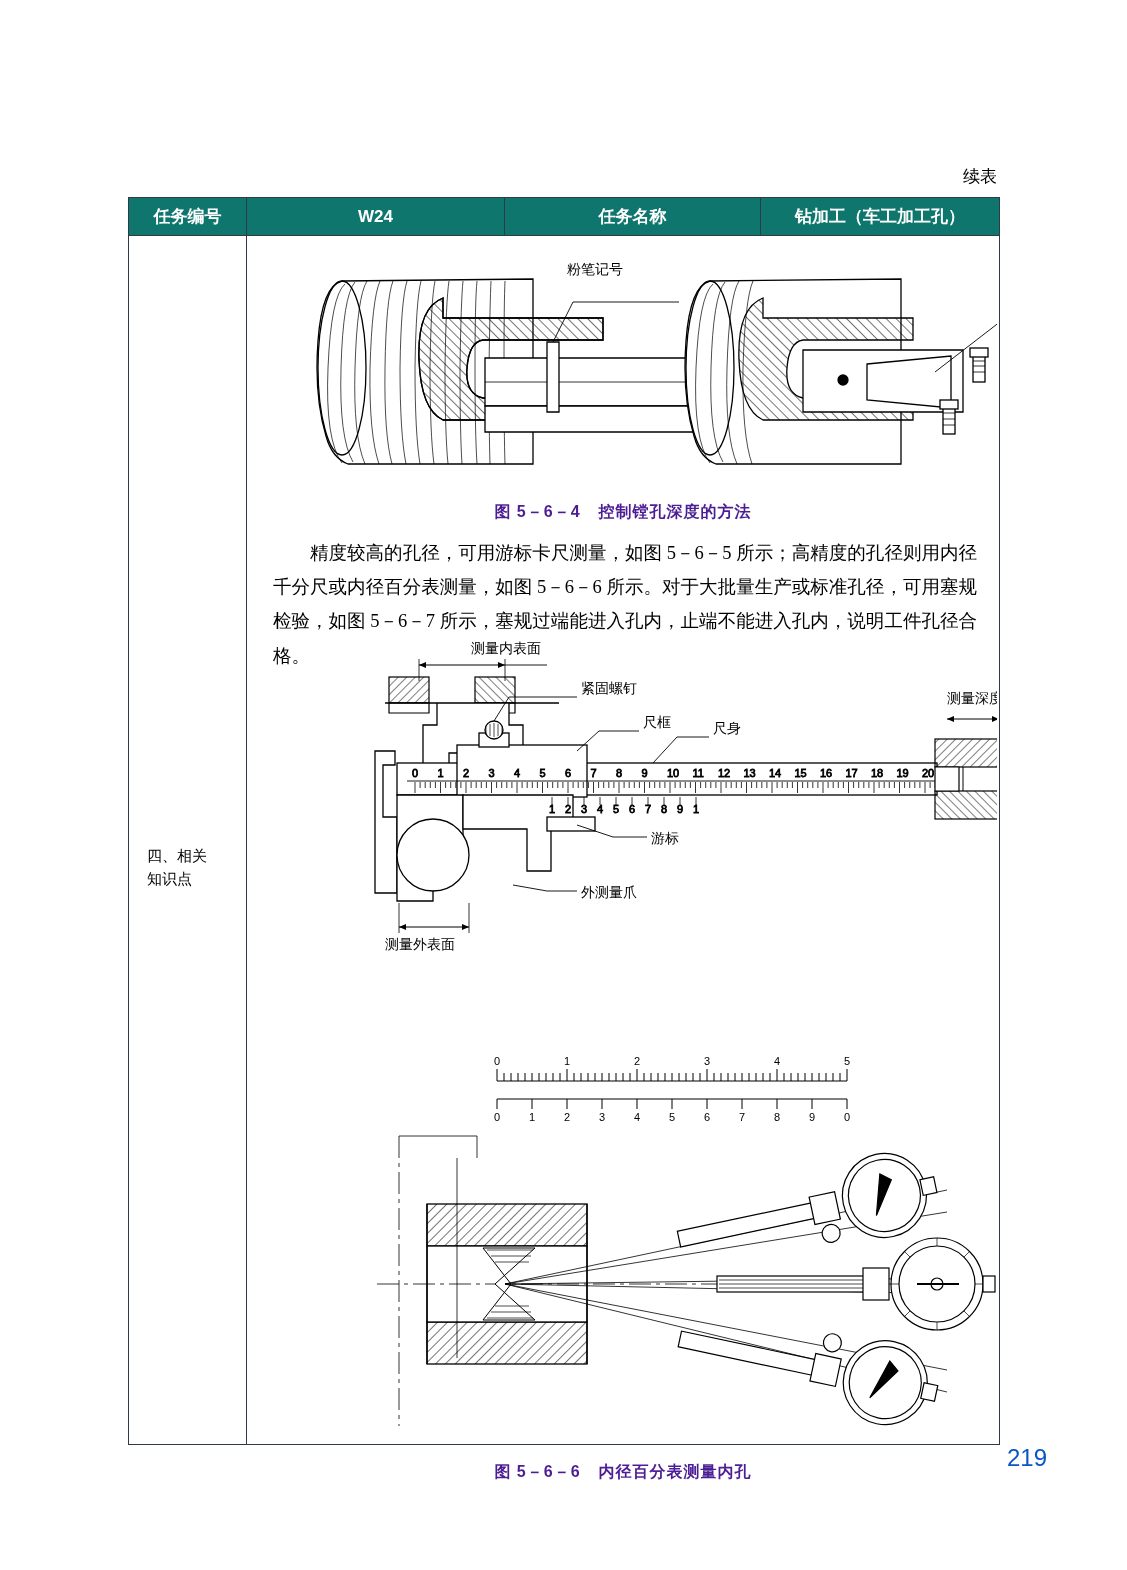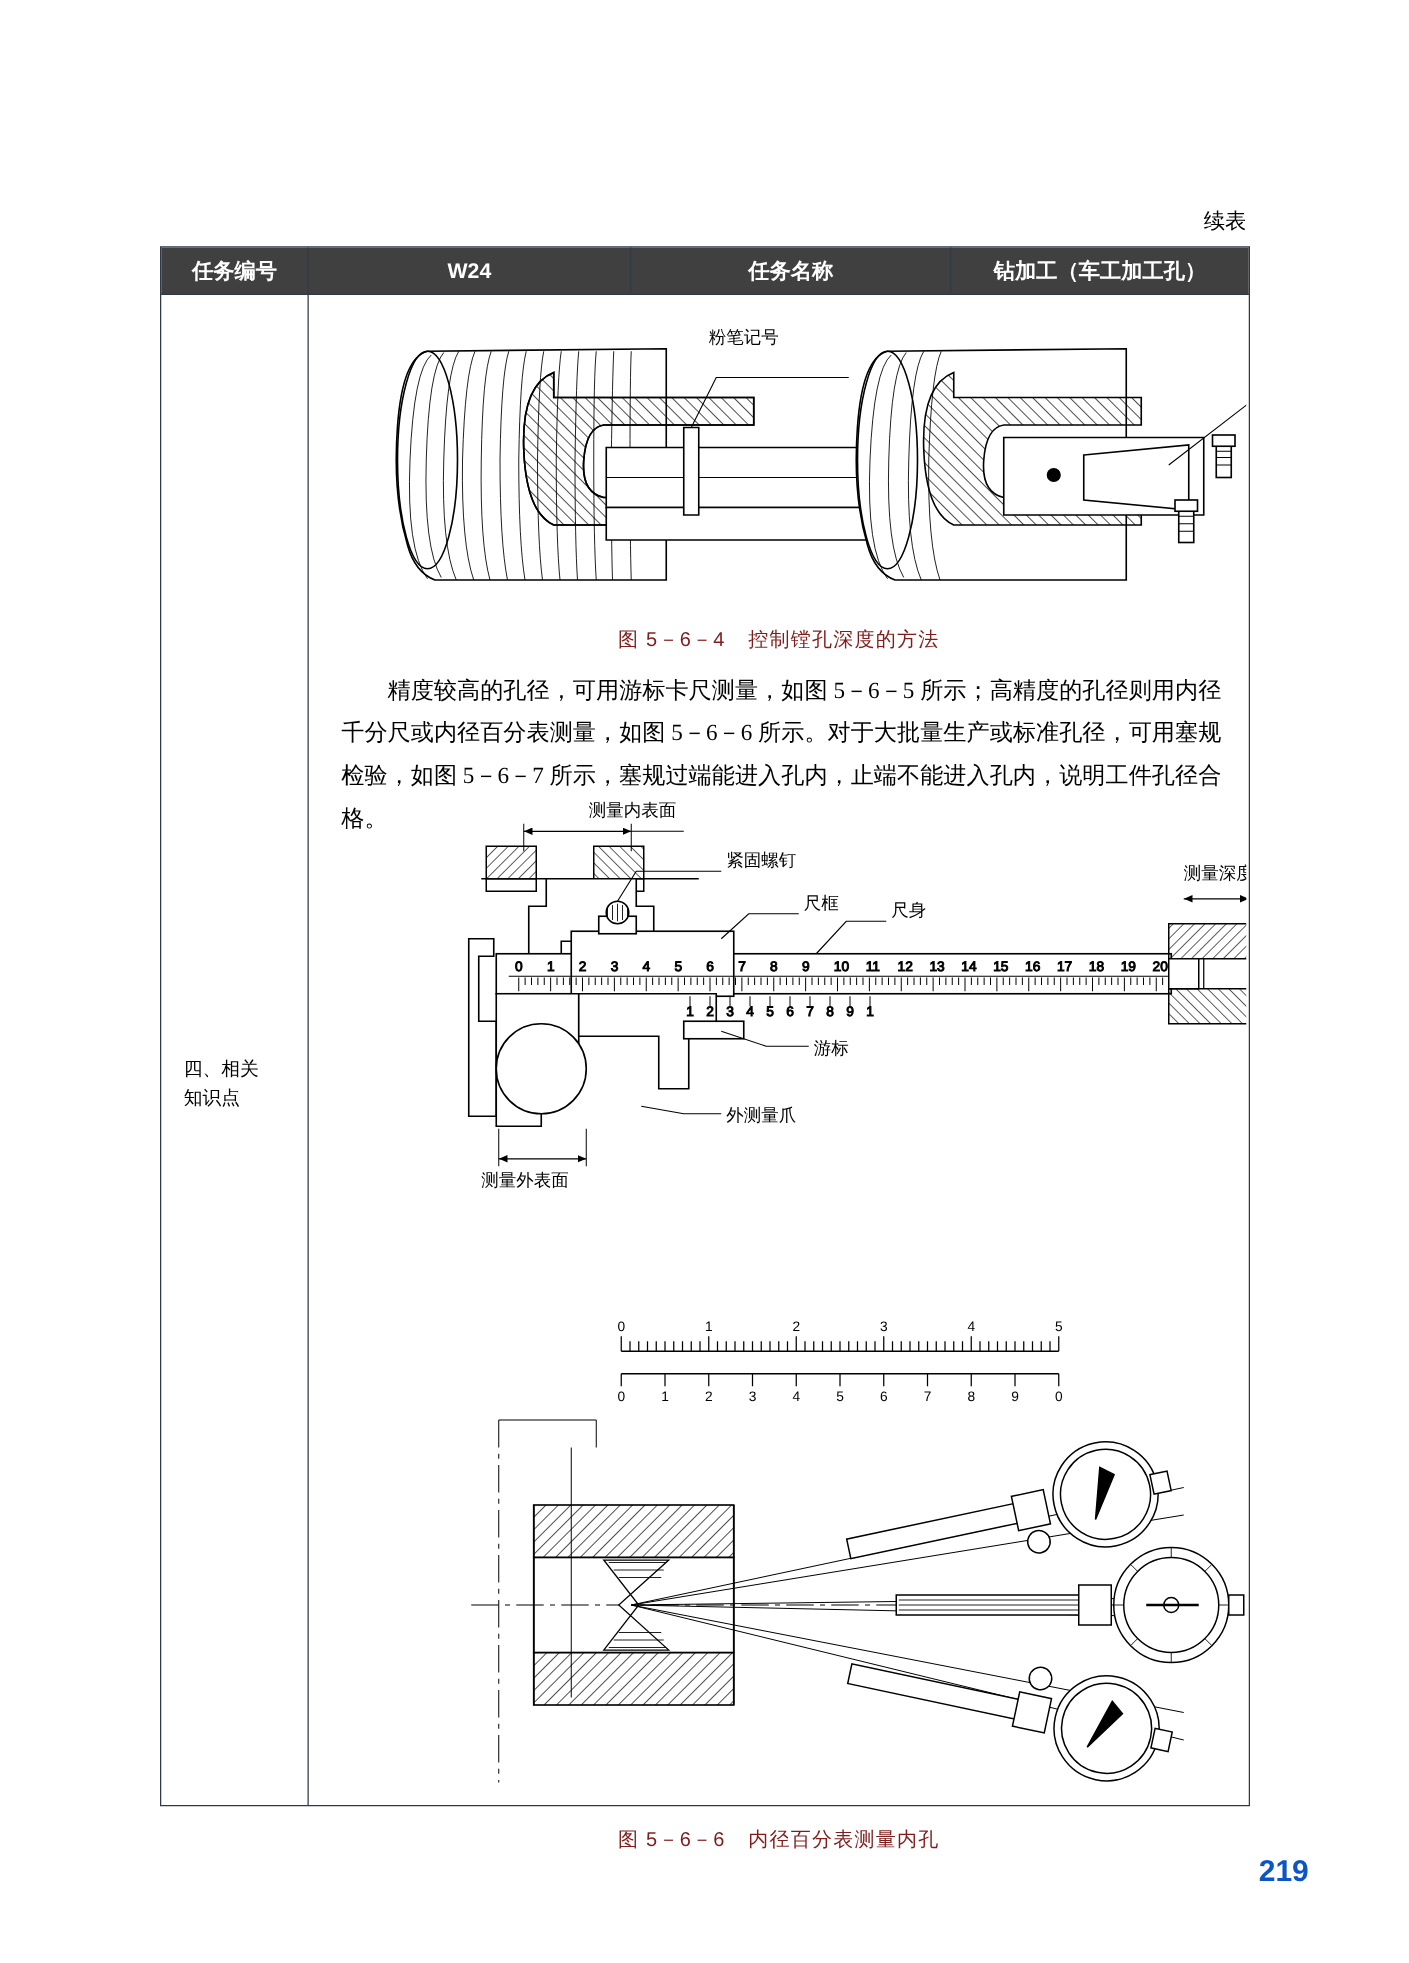--- a/index.html
+++ b/index.html
@@ -36,21 +36,21 @@
 
   
   .tbl{
     position:absolute;left:128px;top:197px;
     width:872px;height:1248px;
     border:1.5px solid #2f3a46;
     box-sizing:border-box;
   }
   .tbl-head{
     display:flex;height:38px;
-    background:#404040;
+    background:#0f766e;
     color:#fff;font-weight:bold;
     font-family:"Liberation Sans","DejaVu Sans",sans-serif;
     font-size:17px;
     border-bottom:1.5px solid #2f3a46;
     box-sizing:border-box;
   }
   .th{
     display:flex;align-items:center;justify-content:center;
     border-right:1.5px solid #2f3a46;height:100%;box-sizing:border-box;
   }
@@ -66,21 +66,21 @@
     position:relative;font-size:15px;
     font-family:"Liberation Sans","DejaVu Sans",sans-serif;
   }
   .cell-left .lbl{
     position:absolute;top:608px;left:18px;width:86px;line-height:1.55;
   }
   .cell-right{flex:1;position:relative;}
 
   
   .cap{
-    text-align:center;color:#7f1d1d;font-weight:normal;
+    text-align:center;color:#4c1d95;font-weight:bold;
     font-family:"Liberation Sans","DejaVu Sans",sans-serif;
     font-size:16px;letter-spacing:1px;
   }
   .cap .num{margin-right:18px;}
 
   
   .para{
     position:absolute;left:26px;right:22px;top:300px;
     font-size:18.5px;line-height:1.85;text-align:justify;
     text-indent:2em;
@@ -91,22 +91,22 @@
   svg{display:block;}
   .lbl-txt{
     font-family:"Liberation Sans","DejaVu Sans",sans-serif;
     font-size:14px;fill:#000;
   }
   .tick-txt{
     font-family:"Liberation Sans","DejaVu Sans",sans-serif;
     font-size:11px;fill:#000;
   }
   .pageno{
-    position:absolute;right:80px;top:1484px;
-    color:#0b55c4;font-weight:bold;font-size:24px;
+    position:absolute;right:80px;top:1444px;
+    color:#0b55c4;font-weight:normal;font-size:24px;
     font-family:"Liberation Sans","DejaVu Sans",sans-serif;
   }
 </style>
 </head>
 <body>
 
 <div class="page">
 
 
   <div class="continued">续表</div>

